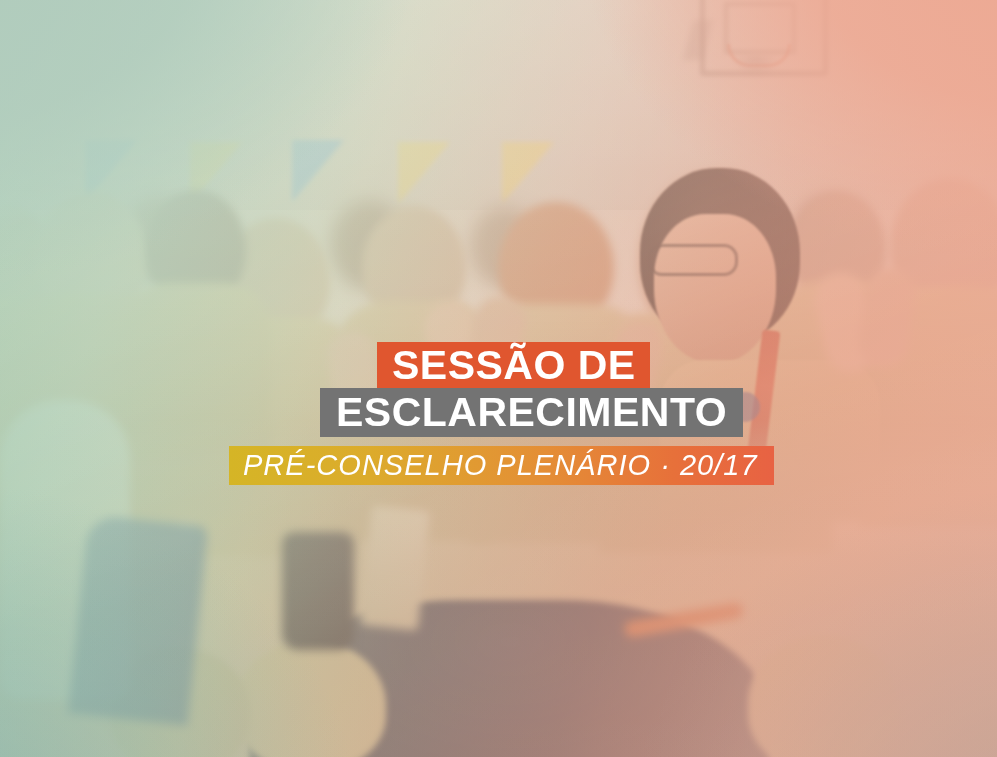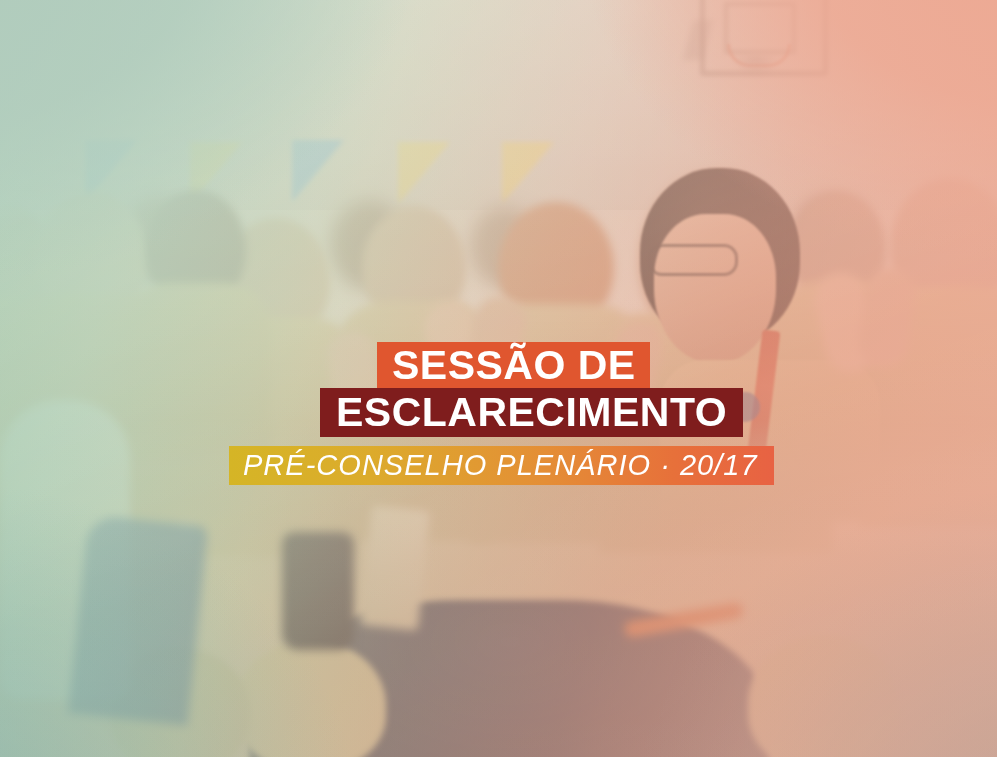--- a/index.html
+++ b/index.html
@@ -221,21 +221,21 @@
     font-size: 41px;
     padding: 0 14px 0 15px;
     display: flex;
     align-items: center;
     box-sizing: border-box;
   }
   .title-line-2 {
     left: 320px;
     top: 388px;
     height: 49px;
-    background: #7f1d1d;
+    background: #737373;
     font-size: 41px;
     padding: 0 16px 0 16px;
     display: flex;
     align-items: center;
     box-sizing: border-box;
   }
   .subtitle-bar {
     position: absolute;
     left: 229px;
     top: 446px;

